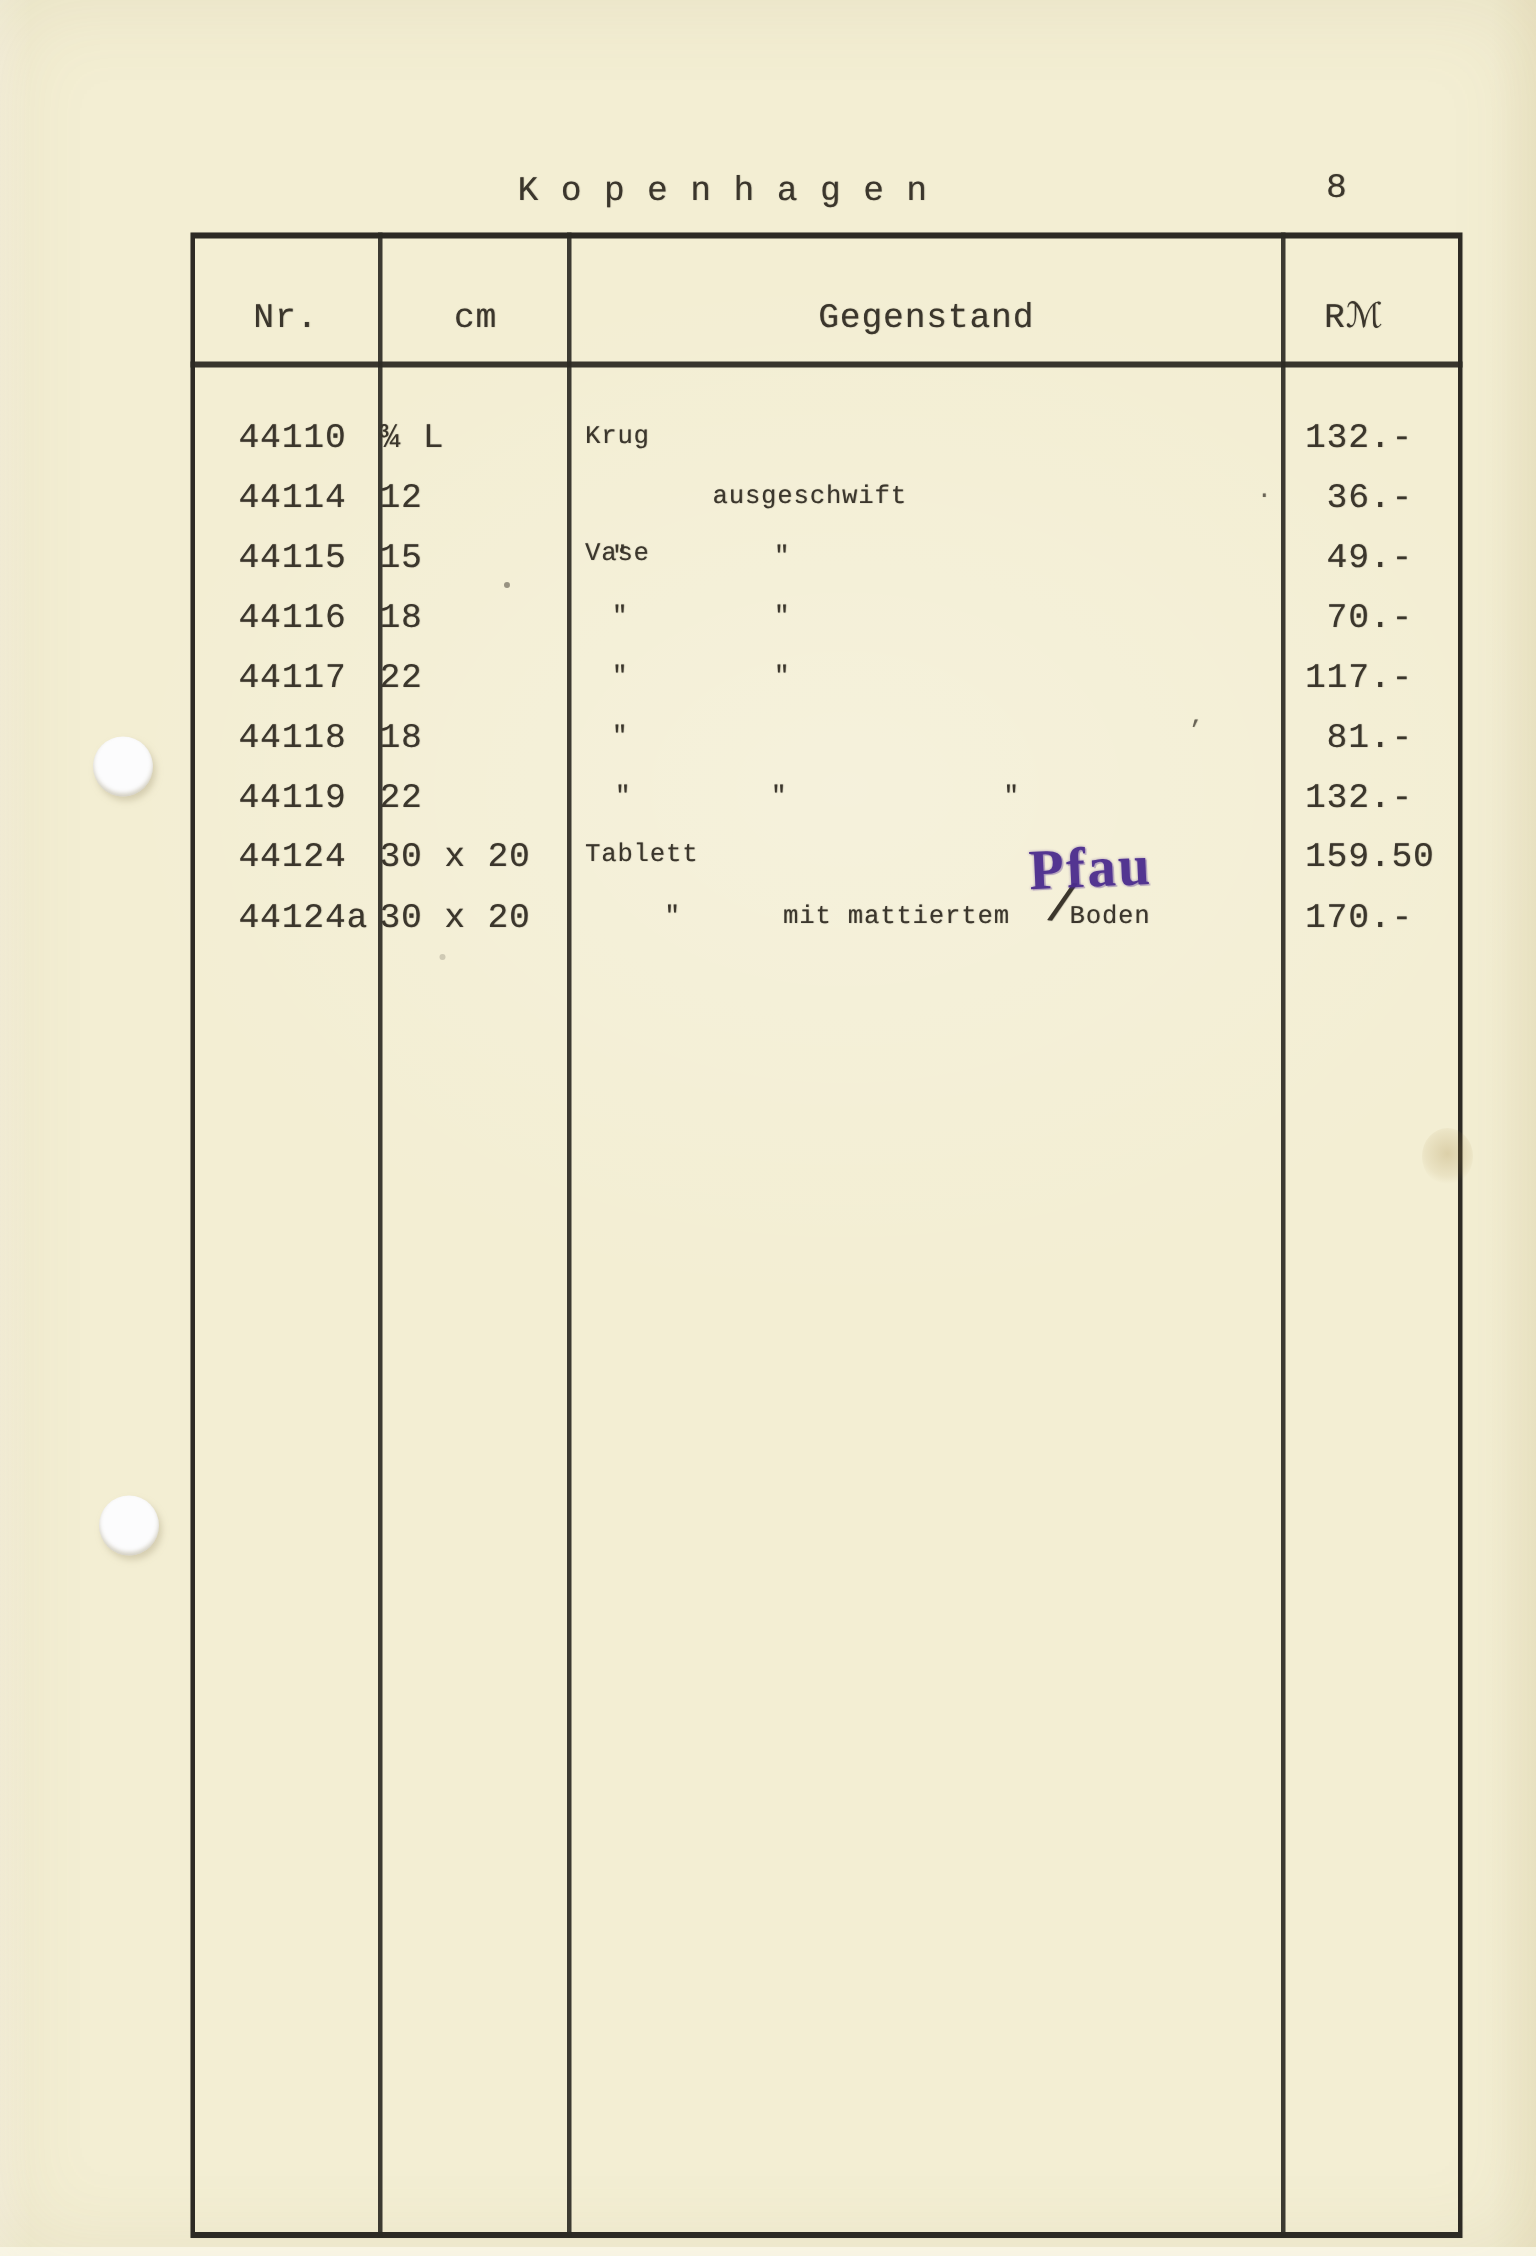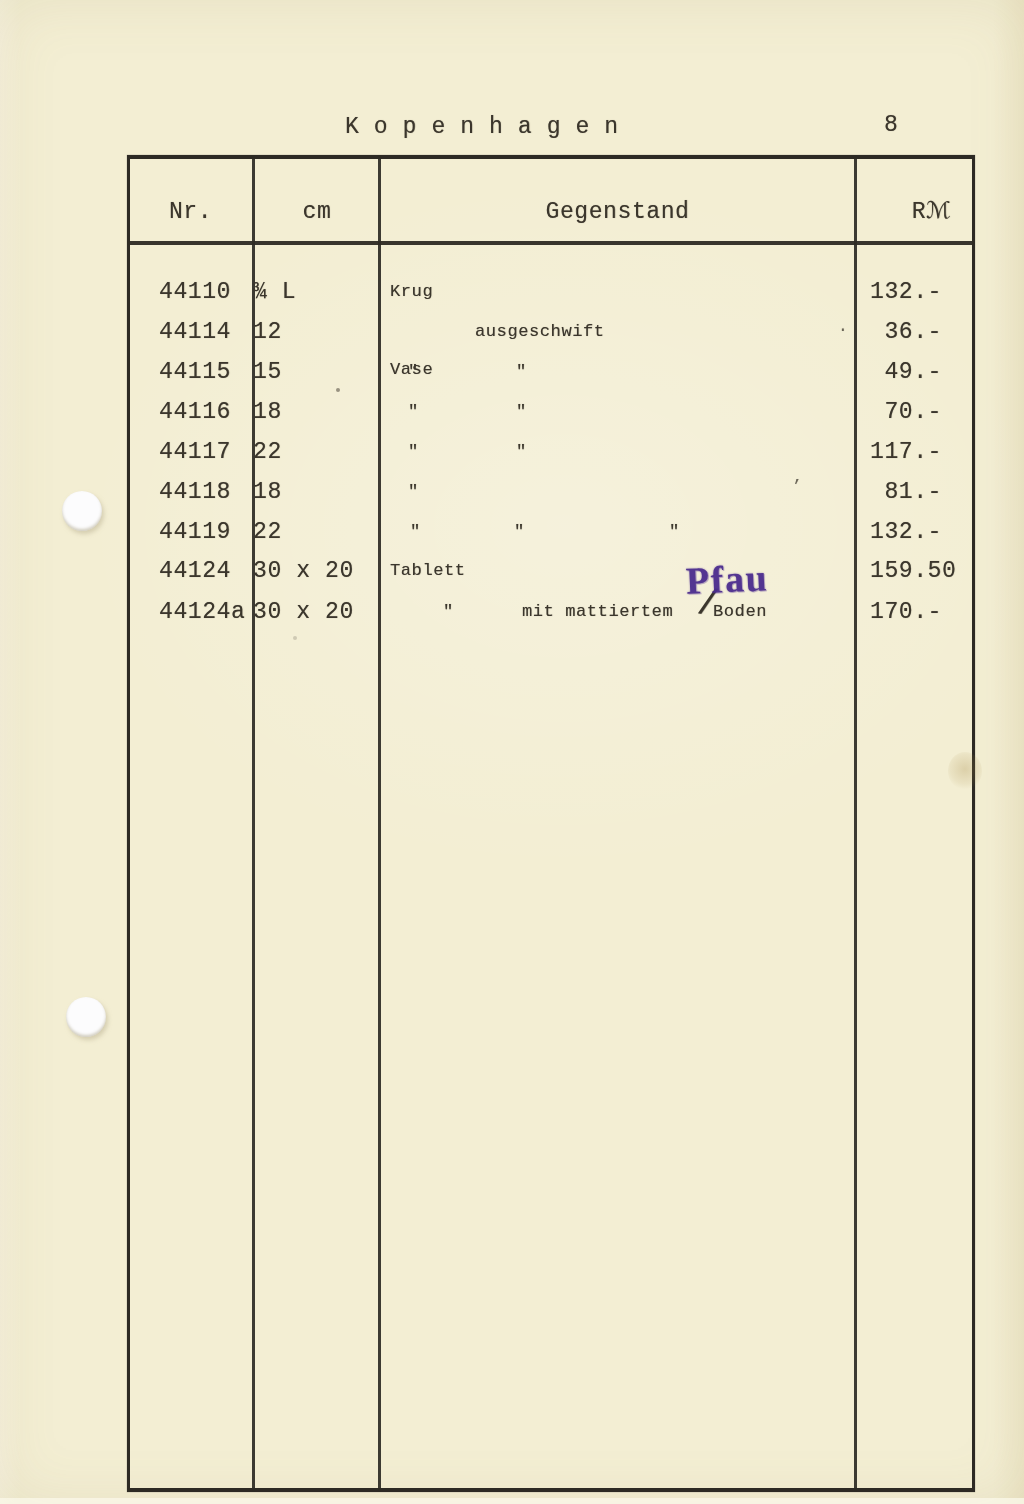--- a/index.html
+++ b/index.html
@@ -22,21 +22,21 @@
   .frame{position:absolute;left:127px;top:155px;width:848px;height:1337px;box-sizing:border-box;
          border:3px solid #2d2a24;border-top-width:4px;border-bottom-width:4px;
          box-shadow:0 0 1px rgba(45,42,36,.5);}
   .vline{position:absolute;top:155px;height:1337px;width:3px;background:#2d2a24;opacity:.92;}
   .hsep{position:absolute;left:127px;width:848px;top:241px;height:4px;background:#2d2a24;opacity:.95;}
   
   .hcell{text-align:center;top:197px;}
   .h-nr{left:127px;width:127px;}
   .h-cm{left:254px;width:126px;}
   .h-item{left:380px;width:475px;}
-  .h-rm{left:884px;width:95px;font-family:"Liberation Mono","DejaVu Sans","DejaVu Sans Mono",monospace;}
+  .h-rm{left:855px;width:95px;font-family:"Liberation Mono","DejaVu Sans","DejaVu Sans Mono",monospace;}
   
   .row{position:absolute;left:0;width:1024px;height:30px;}
   .cell{position:absolute;line-height:30px;font-size:23px;letter-spacing:0.6px;white-space:pre;
         text-shadow:0.3px 0.3px 0.7px rgba(59,54,44,0.55);}
   .c-nr{left:159px;}
   .c-cm{left:253px;width:127px;}
   .c-rm{left:870px;}
   .part{position:absolute;line-height:30px;font-size:17px;letter-spacing:0.6px;white-space:pre;
         text-shadow:0.3px 0.3px 0.7px rgba(59,54,44,0.55);}
   .part.slash{font-size:36px;margin-top:-7px;transform:rotate(6deg);}

